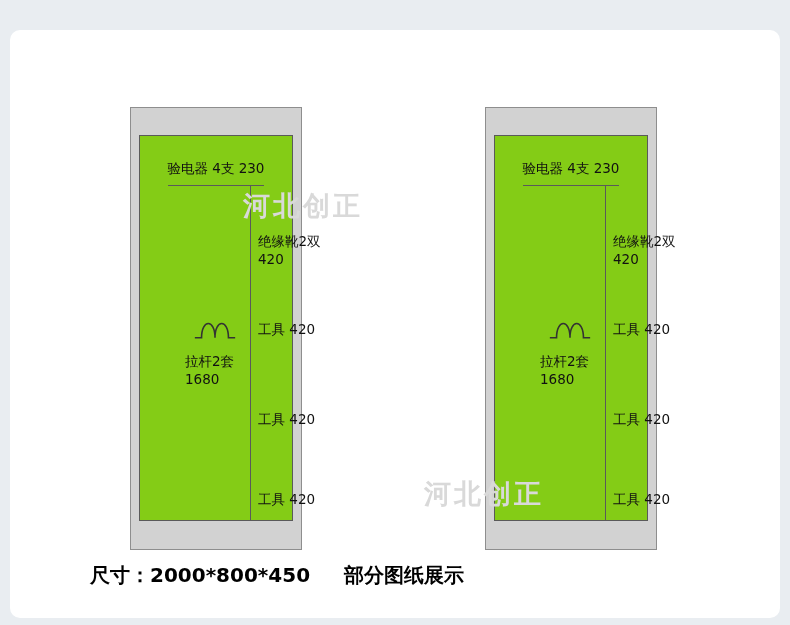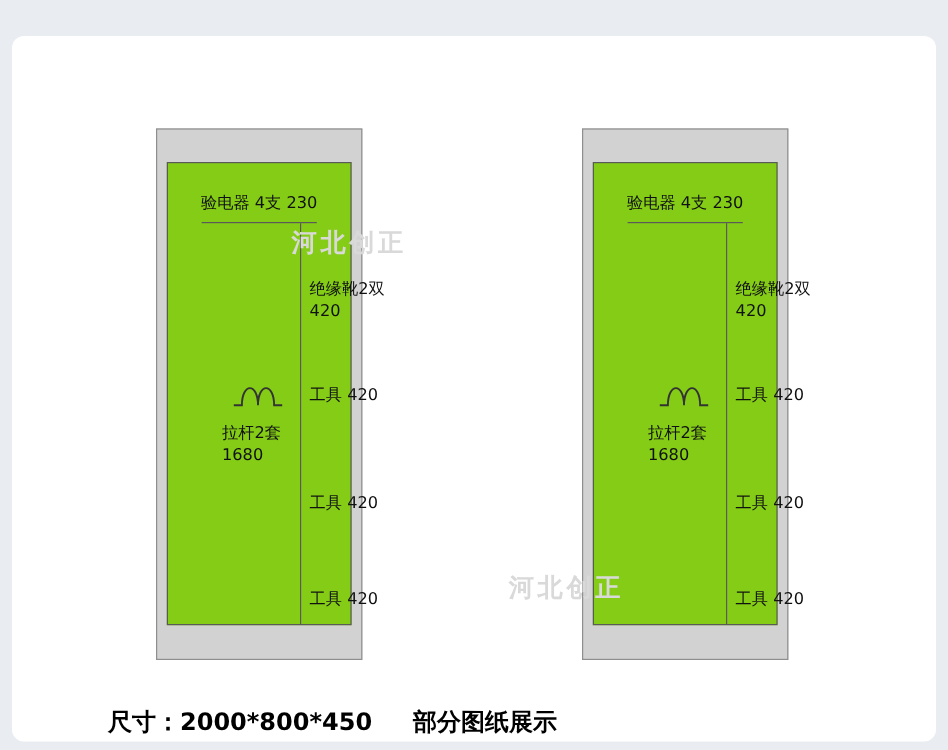--- a/index.html
+++ b/index.html
@@ -54,30 +54,30 @@
   .rrow.r4 { flex:1; border-bottom:none; }
   .row-label {
     position:absolute; left:7px; bottom:12px;
     font-size:13.5px; line-height:18px; color:#111; white-space:nowrap;
   }
   .rrow.r1 .row-label { bottom:2px; }
 
   
   .wm {
     position:absolute;
-    color:#d9d9d9; font-size:21px; font-weight:bold;
+    color:#d9d9d9; font-size:27px; font-weight:bold;
     letter-spacing:3px; white-space:nowrap;
     user-select:none;
   }
   .wm.one { left:243px; top:188px; }
   .wm.two { left:424px; top:476px; }
 
   
   .caption {
-    position:absolute; left:90px; top:588px;
+    position:absolute; left:90px; top:562px;
     font-size:20px; font-weight:bold; color:#000;
     display:flex; white-space:nowrap;
   }
   .caption .note { margin-left:34px; }
 </style>
 </head>
 <body>
 
 <div class="card"></div>
 

